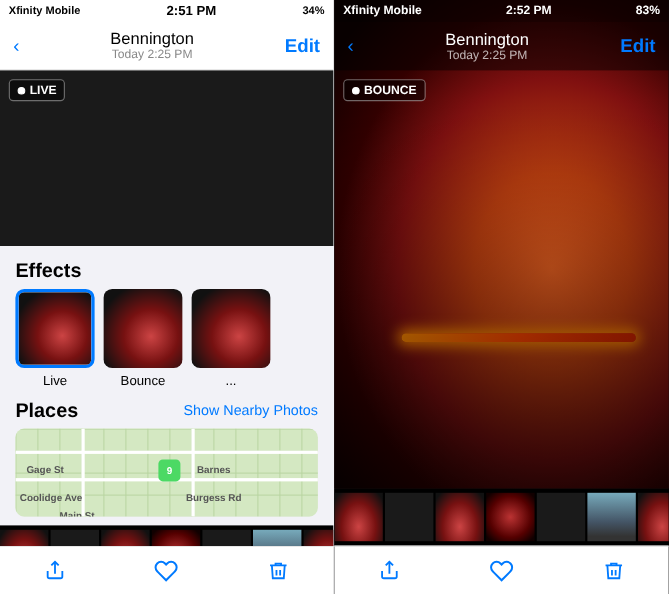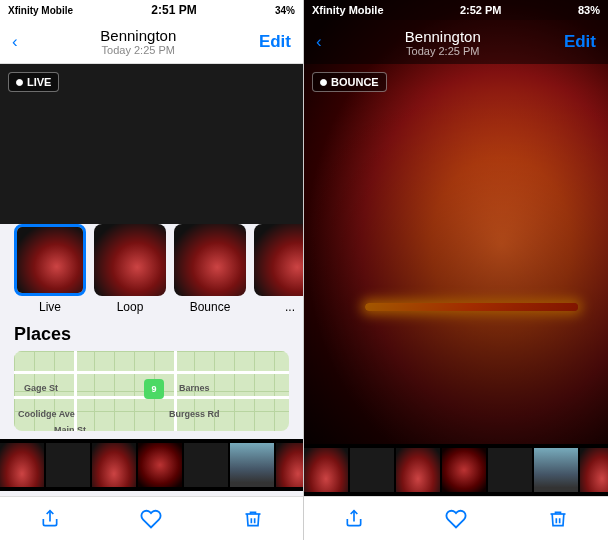--- a/index.html
+++ b/index.html
@@ -382,51 +382,47 @@
   </div>
 
   <div class="photo-preview-left">
     <div class="live-badge">
       <div class="live-dot"></div>
       <span>LIVE</span>
     </div>
   </div>
 
   <div class="content-scroll">
+    <div class="section-header">Effects</div>
 
     <div class="effects-row">
       <div class="effect-item">
         <div class="effect-thumb selected">
           <div class="fire-glow"></div>
         </div>
         <span class="effect-label">Live</span>
-      </div>
-      <div class="effect-item">
-        <div class="effect-thumb">
-          <div class="fire-glow"></div>
-        </div>
-        <span class="effect-label">Loop</span>
       </div>
       <div class="effect-item">
         <div class="effect-thumb">
           <div class="fire-glow"></div>
         </div>
         <span class="effect-label">Bounce</span>
       </div>
       <div class="effect-item">
         <div class="effect-thumb">
           <div class="fire-glow"></div>
         </div>
         <span class="effect-label">...</span>
       </div>
     </div>
 
     <div class="places-section">
       <div class="places-header">
         <span class="places-title">Places</span>
+        <span class="show-nearby">Show Nearby Photos</span>
       </div>
       <div class="map-preview">
         <div class="map-grid"></div>
         <div class="map-road-h" style="top:20px;left:0;right:0;"></div>
         <div class="map-road-h" style="top:45px;left:0;right:0;"></div>
         <div class="map-road-v" style="left:60px;top:0;bottom:0;"></div>
         <div class="map-road-v" style="left:160px;top:0;bottom:0;"></div>
         <div class="map-pin">9</div>
         <span class="map-label" style="top:8px;left:10px;">Gage St</span>
         <span class="map-label" style="top:34px;left:4px;">Coolidge Ave</span>

